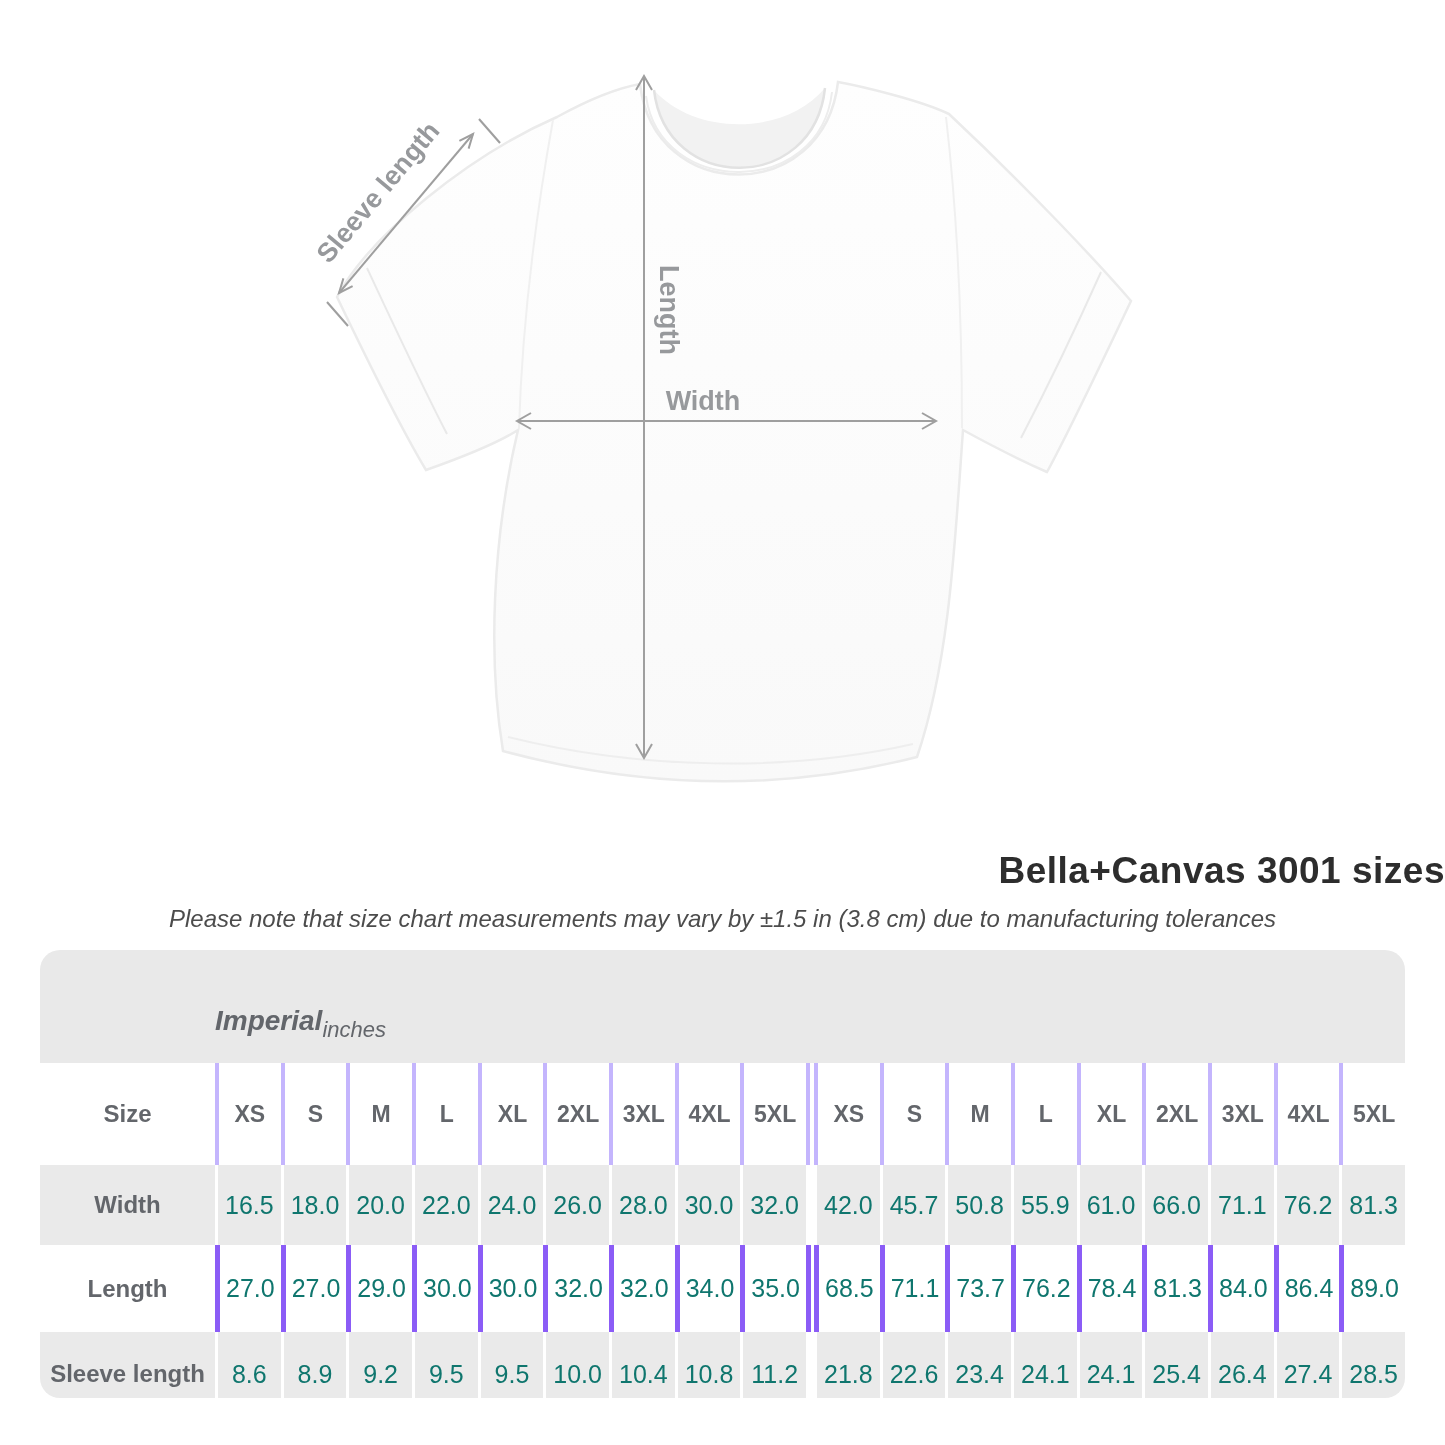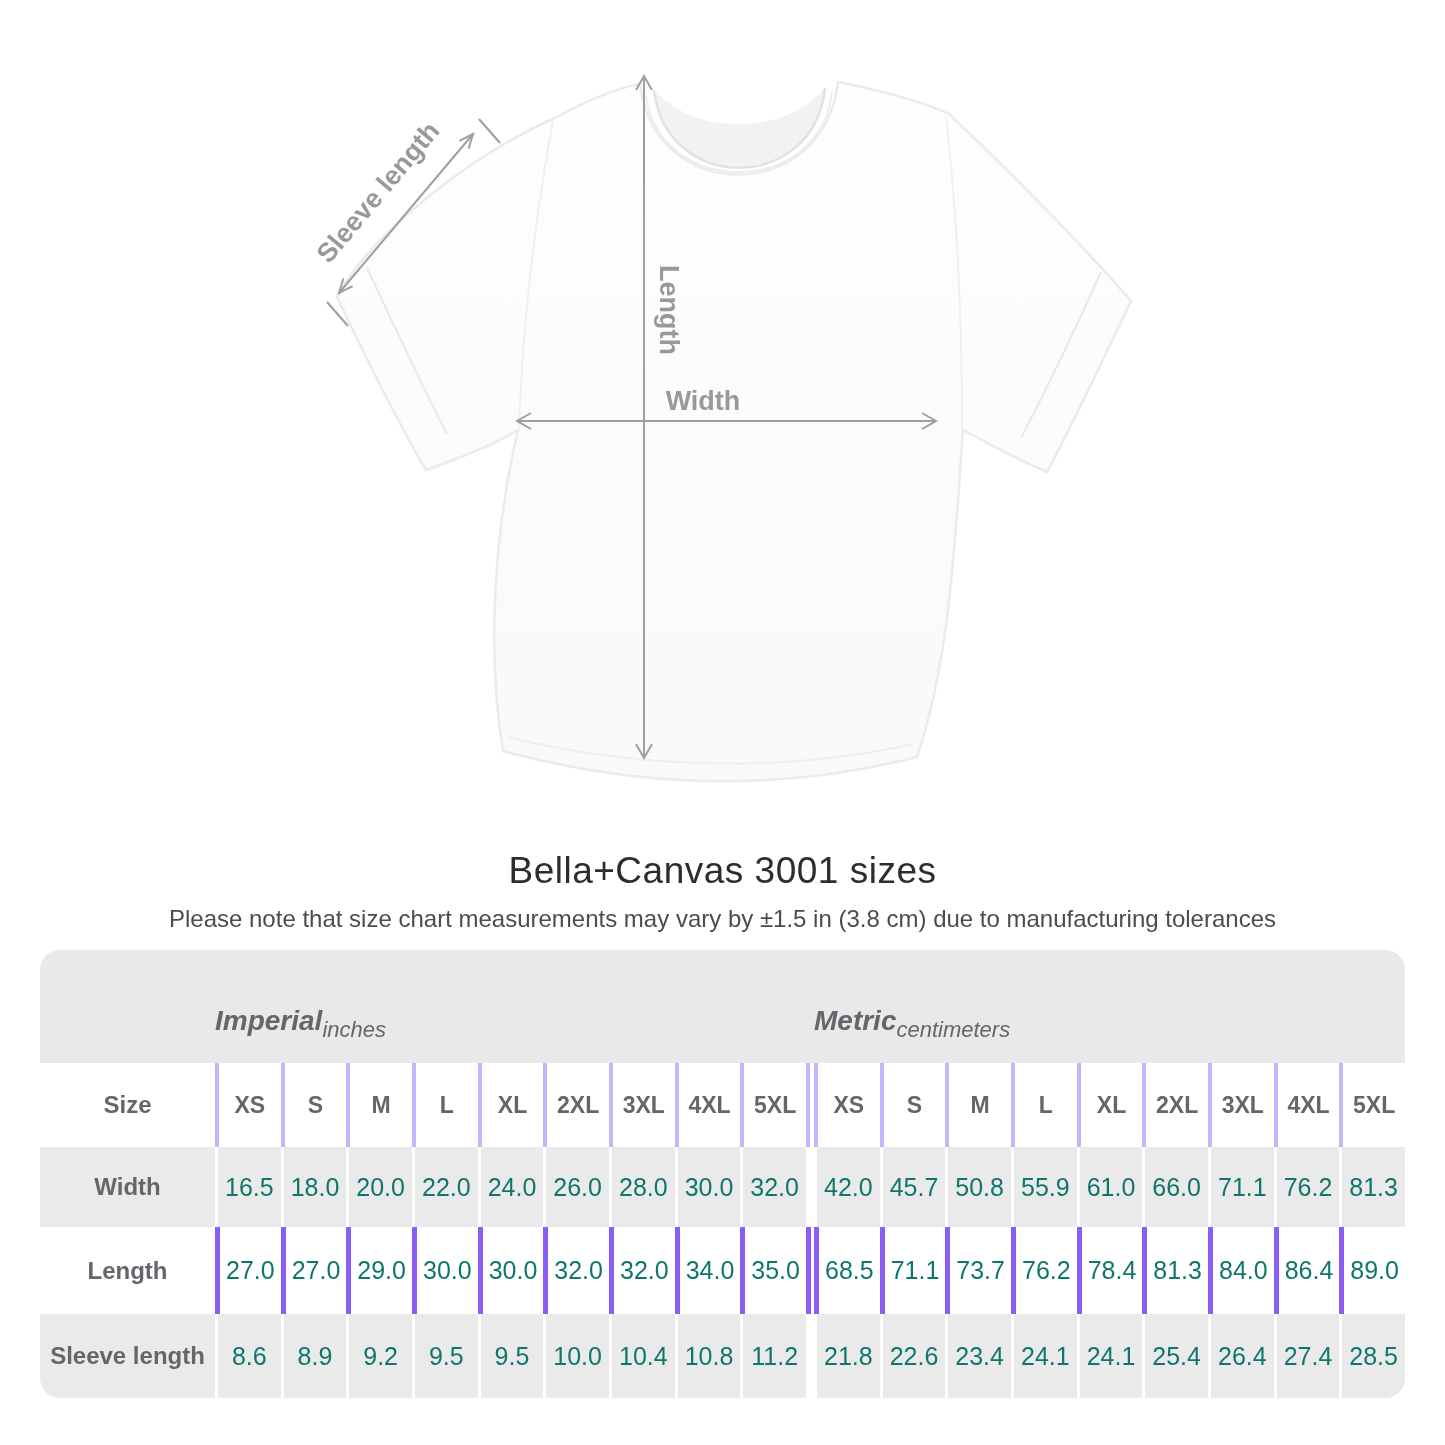--- a/index.html
+++ b/index.html
@@ -5,44 +5,44 @@
   html,body{margin:0;padding:0;background:#ffffff;}
   body{
     width:1445px;height:1445px;position:relative;overflow:hidden;
     font-family:"Liberation Sans",sans-serif;
   }
   
   .figure{position:absolute;left:0;top:0;width:1445px;height:830px;}
   .measure-label{font:bold 27px "Liberation Sans",sans-serif;fill:#97999c;}
   
   .page-title{
-    position:absolute;top:850px;left:0;width:100%;text-align:center;
-    font-size:37px;font-weight:normal;color:#2d2d2d;letter-spacing:.5px;
+    position:absolute;top:850px;left:0;width:100%;text-align:right;
+    font-size:37px;font-weight:bold;color:#2d2d2d;letter-spacing:.5px;
   }
   .page-subtitle{
     position:absolute;top:905px;left:0;width:100%;text-align:center;
-    font-size:24px;color:#4c4c4c;
+    font-size:24px;font-style:italic;color:#4c4c4c;
   }
   
   .size-table{
     position:absolute;left:40px;top:950px;width:1365px;height:448px;
     border-radius:20px;overflow:hidden;
   }
   .unit-band{height:113px;background:#e9e9e9;display:flex;}
   .unit-band .spacer{width:175px;}
   .unit-band .gap{width:8px;}
   .unit-group{flex:1 1 0;display:flex;flex-direction:row;align-items:center;justify-content:flex-start;padding-top:28px;}
   .unit-name{font-size:28px;font-weight:bold;font-style:italic;color:#63666b;}
   .unit-sub{font-size:22px;font-style:italic;color:#63666b;margin-top:18px;}
   .trow{display:grid;grid-template-columns:175px repeat(9,1fr) 8px repeat(9,1fr);}
   .cell{display:flex;align-items:center;justify-content:center;}
   .label-cell{font-size:24px;font-weight:bold;color:#63666b;}
   .head-cell{font-size:23px;font-weight:bold;color:#63666b;}
   .value-cell{font-size:25px;color:#0f766e;}
-  .row-size{height:84px;background:#ffffff;}
+  .row-size{height:102px;background:#ffffff;}
   .row-size .cell:not(.label-cell){border-left:4px solid #c4b5fd;}
   .row-white{height:87px;background:#ffffff;}
   .row-white .value-cell,.row-white .gap-cell{border-left:5px solid #8b5cf6;}
   .row-gray .label-cell{background:#eaeaea;}
   .row-gray .value-cell{background:#eaeaea;border-left:3px solid #ffffff;}
   .row-gray .gap-cell{background:#ffffff;}
   .row-width{height:80px;}
   .row-sleeve{height:84px;}
 </style>
 </head>
@@ -121,24 +121,20 @@
 <div class="page-subtitle">Please note that size chart measurements may vary by ±1.5 in (3.8 cm) due to manufacturing tolerances</div>
 
 <div class="size-table">
   <div class="unit-band">
     <div class="spacer"></div>
     <div class="unit-group">
       <div class="unit-name">Imperial</div>
       <div class="unit-sub">inches</div>
     </div>
     <div class="gap"></div>
-    <div class="unit-group">
-      <div class="unit-name">Metric</div>
-      <div class="unit-sub">centimeters</div>
-    </div>
   </div>
   <div class="trow row-size">
       <div class="cell label-cell">Size</div>
       <div class="cell head-cell">XS</div>
       <div class="cell head-cell">S</div>
       <div class="cell head-cell">M</div>
       <div class="cell head-cell">L</div>
       <div class="cell head-cell">XL</div>
       <div class="cell head-cell">2XL</div>
       <div class="cell head-cell">3XL</div>

